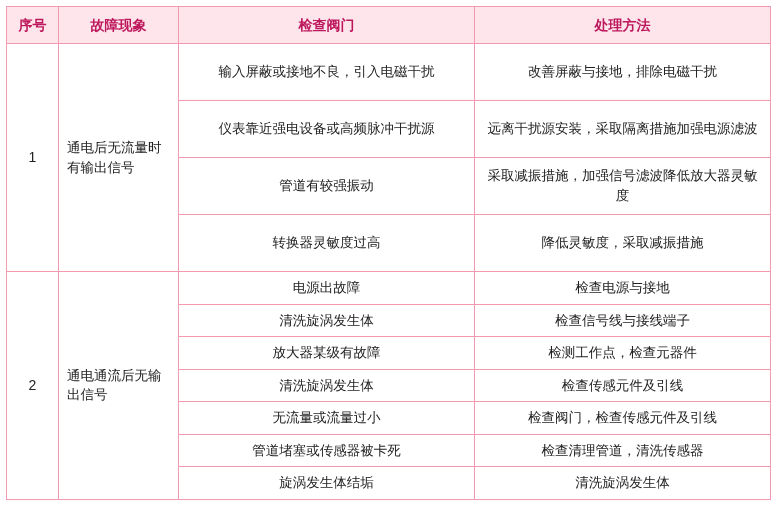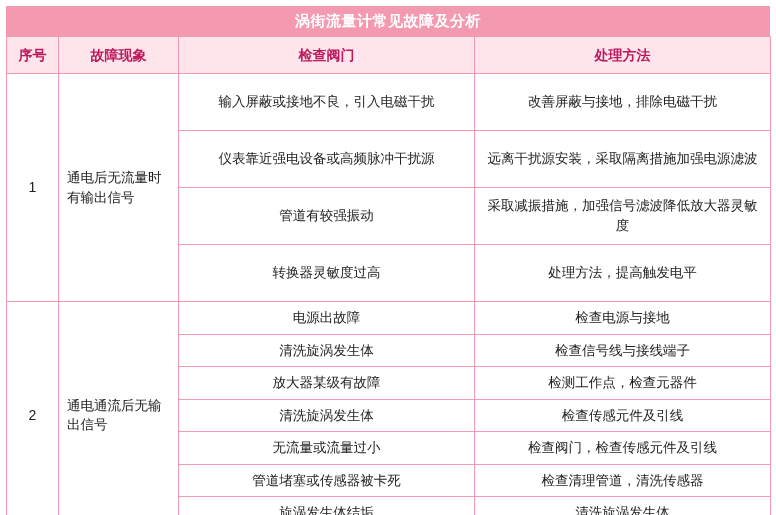--- a/index.html
+++ b/index.html
@@ -72,21 +72,20 @@
     text-align: center;
     font-size: 13.5px;
   }
   .row-tall td { height: 44px; }
 </style>
 </head>
 <body>
 
 <div class="page">
 
-  <div class="title-bar">涡街流量计常见故障及分析</div>
 
   <table class="fault-table">
     <colgroup>
       <col class="col-no">
       <col class="col-phen">
       <col class="col-cause">
       <col class="col-method">
     </colgroup>
     <thead>
       <tr>
@@ -107,21 +106,21 @@
       <tr class="row-tall">
         <td class="cell-cause">仪表靠近强电设备或高频脉冲干扰源</td>
         <td class="cell-method">远离干扰源安装，采取隔离措施加强电源滤波</td>
       </tr>
       <tr class="row-tall">
         <td class="cell-cause">管道有较强振动</td>
         <td class="cell-method">采取减振措施，加强信号滤波降低放大器灵敏度</td>
       </tr>
       <tr class="row-tall">
         <td class="cell-cause">转换器灵敏度过高</td>
-        <td class="cell-method">处理方法，提高触发电平</td>
+        <td class="cell-method">降低灵敏度，采取减振措施</td>
       </tr>
 
       <tr>
         <td class="cell-no" rowspan="7">2</td>
         <td class="cell-phen" rowspan="7">通电通流后无输出信号</td>
         <td class="cell-cause">电源出故障</td>
         <td class="cell-method">检查电源与接地</td>
       </tr>
       <tr>
         <td class="cell-cause">清洗旋涡发生体</td>

